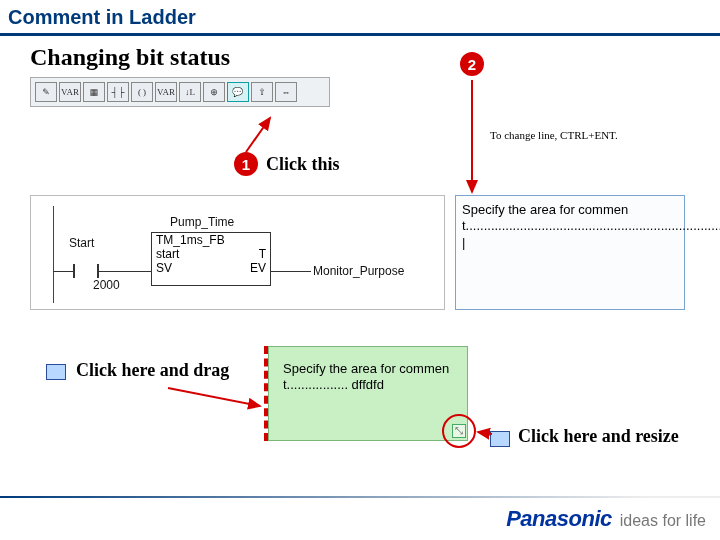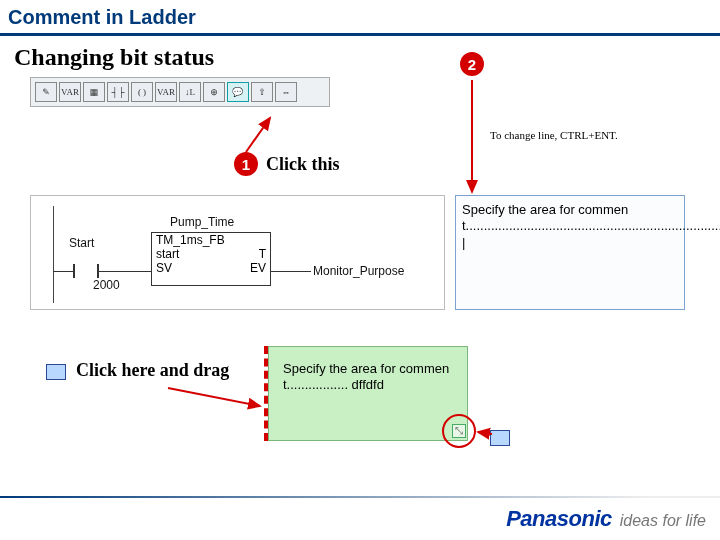--- a/index.html
+++ b/index.html
@@ -19,21 +19,21 @@
   }
   .header-title {
     font-family: Arial, sans-serif;
     font-weight: bold;
     font-size: 20px;
     color: #003a7a;
   }
   .subtitle {
     font-size: 24px;
     font-weight: bold;
-    margin: 8px 0 0 14px;
+    margin: 8px 0 0 30px;
     color: #000;
   }
   .toolbar {
     margin: 6px 0 0 30px;
     width: 300px;
     border: 1px solid #aaa;
     background: #eef1f4;
     padding: 4px;
     display: flex;
     gap: 2px;
@@ -253,21 +253,20 @@
   }
   .brand .p {
     color: #0033a0;
     font-weight: bold;
     font-style: italic;
     font-size: 22px;
     letter-spacing: -0.5px;
   }
   .brand .i {
     color: #777;
-    font-style: italic;
     font-size: 16px;
   }
   
   .overlay {
     position: absolute;
     left: 0; top: 0;
     width: 720px; height: 540px;
     pointer-events: none;
   }
 </style>
@@ -338,20 +337,21 @@
 </div>
 
 <div class="greenbox">Specify the area for comment................. dffdfd</div>
 <div class="dashleft"></div>
 
 <div class="resize-handle">⤡</div>
 <div class="red-circle"></div>
 
 <div class="resize-row">
   <div class="bluebox"></div>
+  <div class="lbl2">Click here and resize</div>
 </div>
 
 <div class="footer-rule"></div>
 <div class="brand">
   <span class="p">Panasonic</span>
   <span class="i">ideas for life</span>
 </div>
 
 <svg class="overlay">
   <defs>

